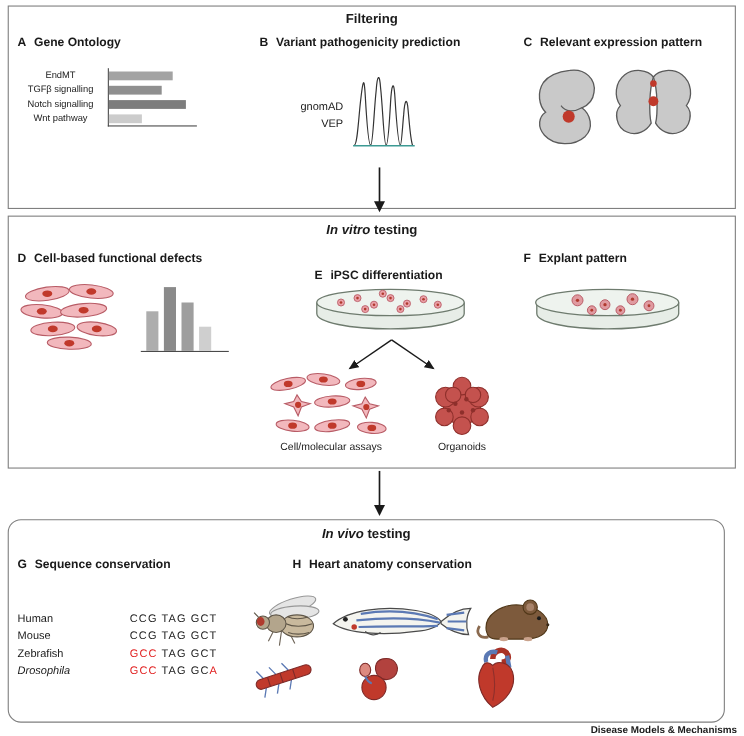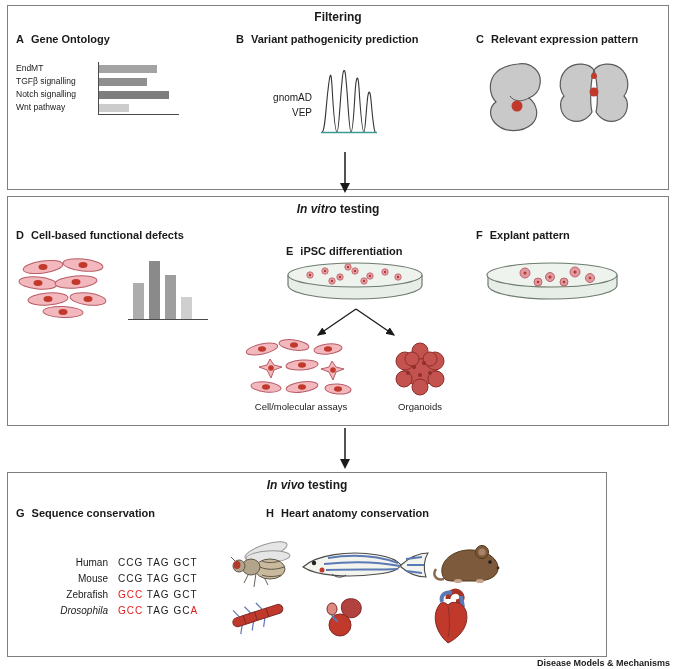--- a/index.html
+++ b/index.html
@@ -5,29 +5,29 @@
   html,body { margin:0; padding:0; background:#fff; }
   #fig { position:relative; width:676px; height:669px; background:#fff;
          font-family:"Liberation Sans","DejaVu Sans",sans-serif; color:#1a1a1a; overflow:hidden; }
   .abs { position:absolute; }
   .panel { position:absolute; border:1px solid #7f7f7f; background:#fff; box-sizing:border-box; }
   .panel-title { position:absolute; left:0; right:0; text-align:center; font-weight:bold; font-size:12px; }
   .sec-header { position:absolute; font-weight:bold; font-size:11px; white-space:nowrap; }
   .sec-letter { margin-right:7px; }
   .go-chart { display:flex; }
   .go-labels { display:flex; flex-direction:column; }
-  .go-label { height:13px; line-height:13px; font-size:8.5px; text-align:left; padding-right:4px; width:78px; }
+  .go-label { height:13px; line-height:13px; font-size:8.5px; text-align:center; padding-right:4px; width:78px; }
   .go-bars { display:flex; flex-direction:column; border-left:1.5px solid #4a4a4a; border-bottom:1.5px solid #4a4a4a; width:80px; }
   .go-bar { height:8px; margin:2.5px 0; }
   .dbar-chart { display:flex; align-items:flex-end; gap:5px; border-bottom:1.5px solid #4a4a4a; width:70px; height:66px; padding:0 5px; }
   .dbar { width:11px; }
   .tool-labels { font-size:10px; text-align:right; line-height:15px; }
   .caption { font-size:9.5px; text-align:center; }
   .seq-row { height:16px; line-height:16px; font-size:10px; white-space:nowrap; }
-  .seq-species { display:inline-block; width:92px; text-align:right; margin-right:10px; }
+  .seq-species { display:inline-block; width:92px; text-align:left; margin-right:10px; }
   .seq-text { letter-spacing:1px; }
   .footer { font-size:9px; font-weight:bold; }
 </style>
 </head>
 <body>
 
 <div id="fig">
 
   <div class="panel" style="left:7px; top:5px; width:662px; height:185px;">
     <div class="panel-title" style="top:4px;">Filtering</div>
@@ -241,21 +241,21 @@
           <circle cx="110" cy="23" r="1.3"></circle>
       </g>
     </svg>
   </div>
 
   <svg class="abs" style="left:338px; top:428px;" width="14" height="42" viewBox="0 0 14 42">
     <line x1="7" y1="0" x2="7" y2="32" stroke="#1a1a1a" stroke-width="1.5"></line>
     <polygon points="2,31 12,31 7,41" fill="#1a1a1a"></polygon>
   </svg>
 
-  <div class="panel" style="left:7px; top:472px; width:600px; height:185px;">
+  <div class="panel" style="left:7px; top:472px; width:652px; height:185px;border-radius:12px;">
     <div class="panel-title" style="top:5px;">
       <span style="font-style:italic;">In vivo</span><span> testing</span>
     </div>
 
     <div class="sec-header" style="left:8px; top:34px;">
       <span class="sec-letter">G</span><span>Sequence conservation</span>
     </div>
 
     <div class="abs" id="seq-rows" style="left:8px; top:82px;">
         <div class="seq-row"><span class="seq-species">Human</span><span class="seq-text"><span>CCG TAG GCT</span></span></div>

